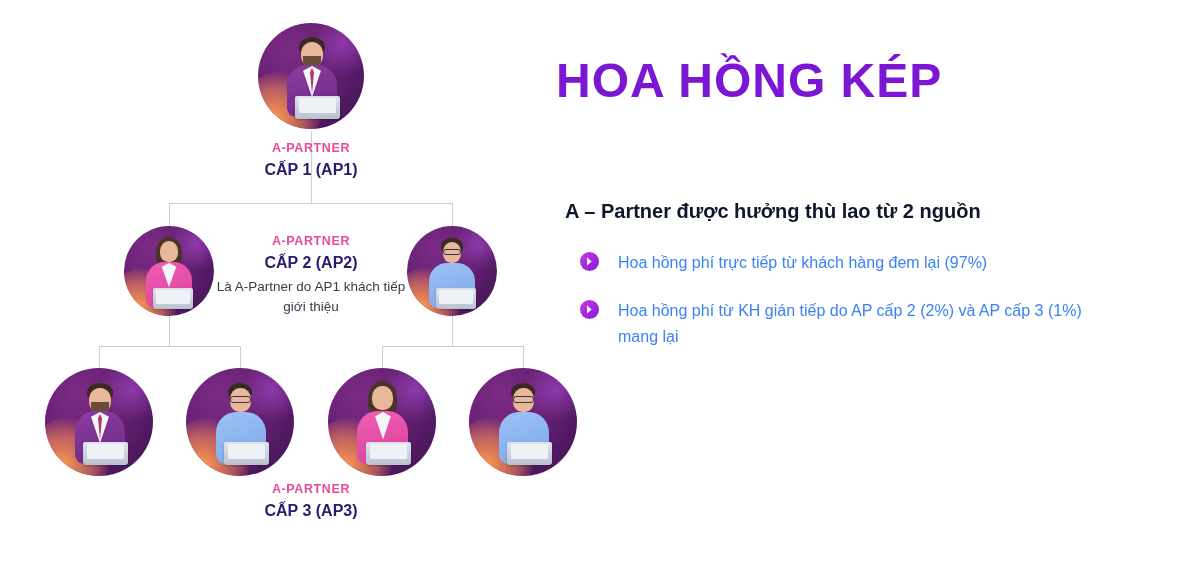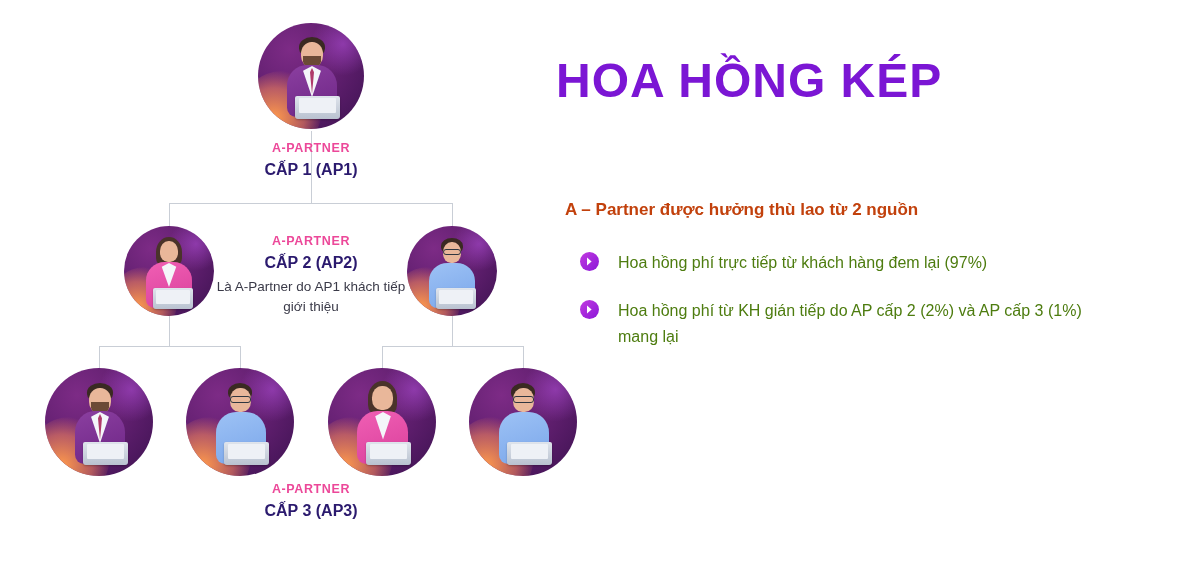--- a/index.html
+++ b/index.html
@@ -141,39 +141,39 @@
     left: 0; top: 133px;
     font-size: 30px;
     font-weight: 400;
     letter-spacing: .3px;
     color: #7b16d4;
     white-space: nowrap;
   }
   .sub {
     position: absolute;
     left: 9px; top: 200px;
-    font-size: 17px;
+    font-size: 20px;
     font-weight: 700;
-    color: #c2410c;
+    color: #0f172a;
     white-space: nowrap;
   }
   .bullets { position:absolute; left: 24px; top: 250px; width: 520px; }
   .bullet { position: relative; padding-left: 38px; margin-bottom: 22px; }
   .bullet .chev {
     position: absolute;
     left: 0; top: 2px;
     width: 19px; height: 19px;
     border-radius: 50%;
     background: linear-gradient(135deg,#c23ae0 0%, #8a17d8 100%);
     display: flex; align-items: center; justify-content: center;
   }
   .bullet .chev svg { display:block; }
   .bullet .txt {
     font-size: 16px;
-    color: #4d7c0f;
+    color: #3b82f6;
     line-height: 1.62;
   }
 </style>
 </head>
 <body>
 
 <div id="stage">
 
   <div id="tree">
 

